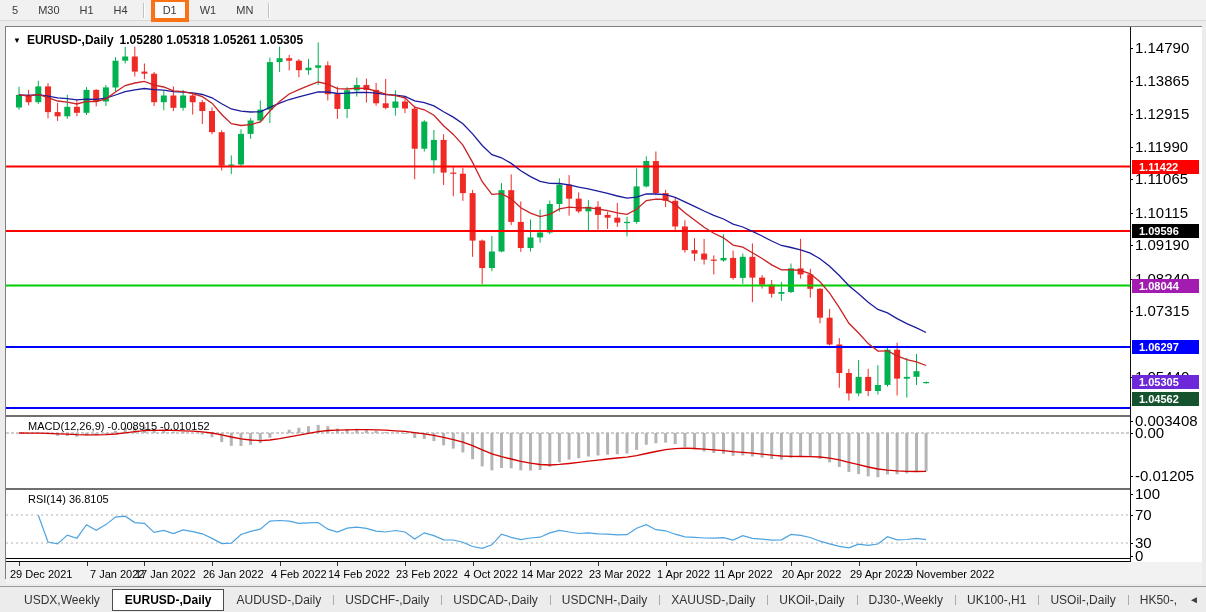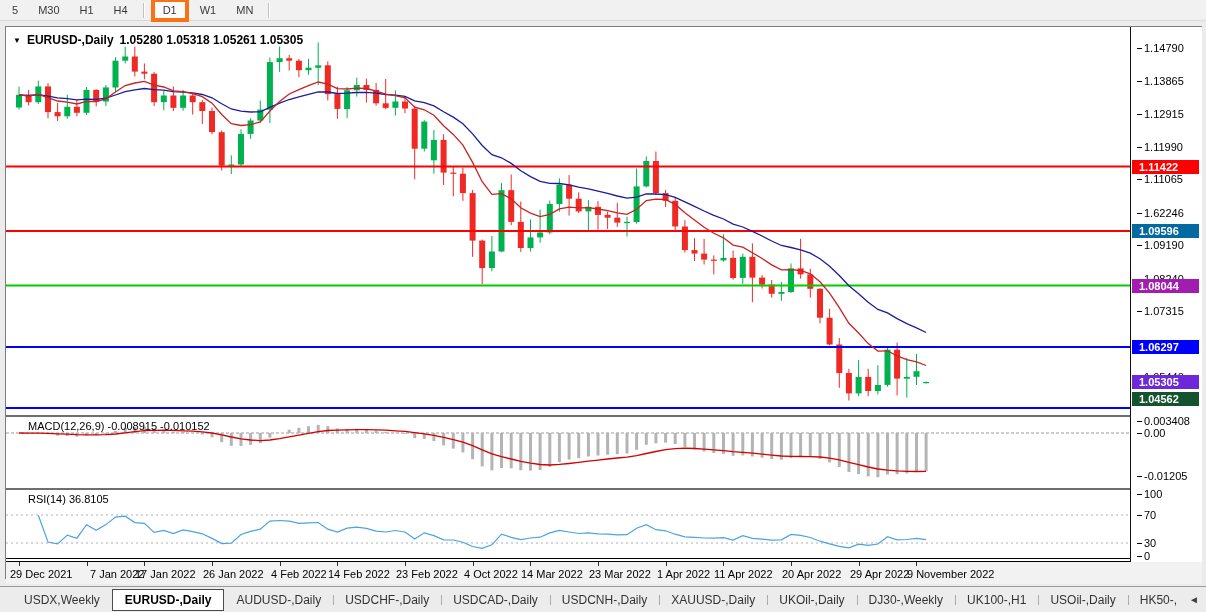--- a/index.html
+++ b/index.html
@@ -24,21 +24,21 @@
   .vscale-divider{position:absolute;left:1130px;top:27px;width:1px;height:535px;background:#101010}
   
   .chart-title{position:absolute;left:13px;top:33px;font-size:12px;font-weight:700;color:#000;
                display:flex;align-items:center;gap:6px;z-index:5}
   .chart-title .dd{font-size:8px;color:#000;padding-top:1px}
   .ind-label{position:absolute;left:28px;font-size:11px;color:#000;z-index:5}
   #macd-label{top:420px}
   #rsi-label{top:493px}
   
   .scale-col{position:absolute;left:1131px;top:27px;width:71px;height:535px;background:#fff;overflow:hidden}
-  .ptick{position:absolute;left:13px;font-size:11px;color:#000;height:12px;line-height:12px;white-space:nowrap}
+  .ptick{position:absolute;left:4px;font-size:15px;color:#000;height:12px;line-height:12px;white-space:nowrap}
   .ptick::before{content:'';position:absolute;left:-7px;top:6px;width:5px;height:1px;background:#000}
   .pbadge{position:absolute;left:1px;width:67px;height:14px;line-height:14px;font-size:11px;font-weight:700;
           color:#fff;padding-left:7px;z-index:3;white-space:nowrap}
   
   .date-strip{position:absolute;left:6px;top:562px;width:1196px;height:22px;background:#f2f2f2}
   .dtick{position:absolute;top:0;width:1px;height:4px;background:#333}
   .dlabel{position:absolute;top:6px;font-size:11px;color:#000;white-space:nowrap}
   
   .tabbar{position:absolute;left:0;top:586px;width:1206px;height:26px;background:#ececec;
           border-top:1px solid #9a9a9a;display:flex;align-items:center;padding-left:12px}
@@ -386,34 +386,34 @@
 
   <div class="ind-label" id="macd-label">MACD(12,26,9) -0.008915 -0.010152</div>
   <div class="ind-label" id="rsi-label">RSI(14) 36.8105</div>
 
   <div class="scale-col" id="scale-col">
       <div class="ptick" style="top:15px">1.14790</div>
       <div class="ptick" style="top:48px">1.13865</div>
       <div class="ptick" style="top:81px">1.12915</div>
       <div class="ptick" style="top:114px">1.11990</div>
       <div class="ptick" style="top:146px">1.11065</div>
-      <div class="ptick" style="top:180px">1.62246</div>
+      <div class="ptick" style="top:180px">1.10115</div>
       <div class="ptick" style="top:212px">1.09190</div>
       <div class="ptick" style="top:246px">1.08240</div>
       <div class="ptick" style="top:278px">1.07315</div>
       <div class="ptick" style="top:344px">1.05440</div>
       <div class="ptick" style="top:388px">0.003408</div>
       <div class="ptick" style="top:400px">0.00</div>
       <div class="ptick" style="top:443px">-0.01205</div>
       <div class="ptick" style="top:461px">100</div>
       <div class="ptick" style="top:482px">70</div>
       <div class="ptick" style="top:510px">30</div>
       <div class="ptick" style="top:523px">0</div>
       <div class="pbadge" style="top:133px;background:#ff0000;color:#ffffff">1.11422</div>
-      <div class="pbadge" style="top:197px;background:#0369a1;color:#ffffff">1.09596</div>
+      <div class="pbadge" style="top:197px;background:#000000;color:#ffffff">1.09596</div>
       <div class="pbadge" style="top:252px;background:#a21caf;color:#ffffff">1.08044</div>
       <div class="pbadge" style="top:313px;background:#0000ff;color:#ffffff">1.06297</div>
       <div class="pbadge" style="top:365px;background:#14532d;color:#ffffff">1.04562</div>
       <div class="pbadge" style="top:348px;background:#6d28d9;color:#ffffff">1.05305</div>
     </div>
   <div class="date-strip" id="date-strip">
       <div class="dtick" style="left:13px"></div>
       <div class="dlabel" style="left:4px">29 Dec 2021</div>
       <div class="dtick" style="left:81px"></div>
       <div class="dlabel" style="left:84px">7 Jan 2022</div>

